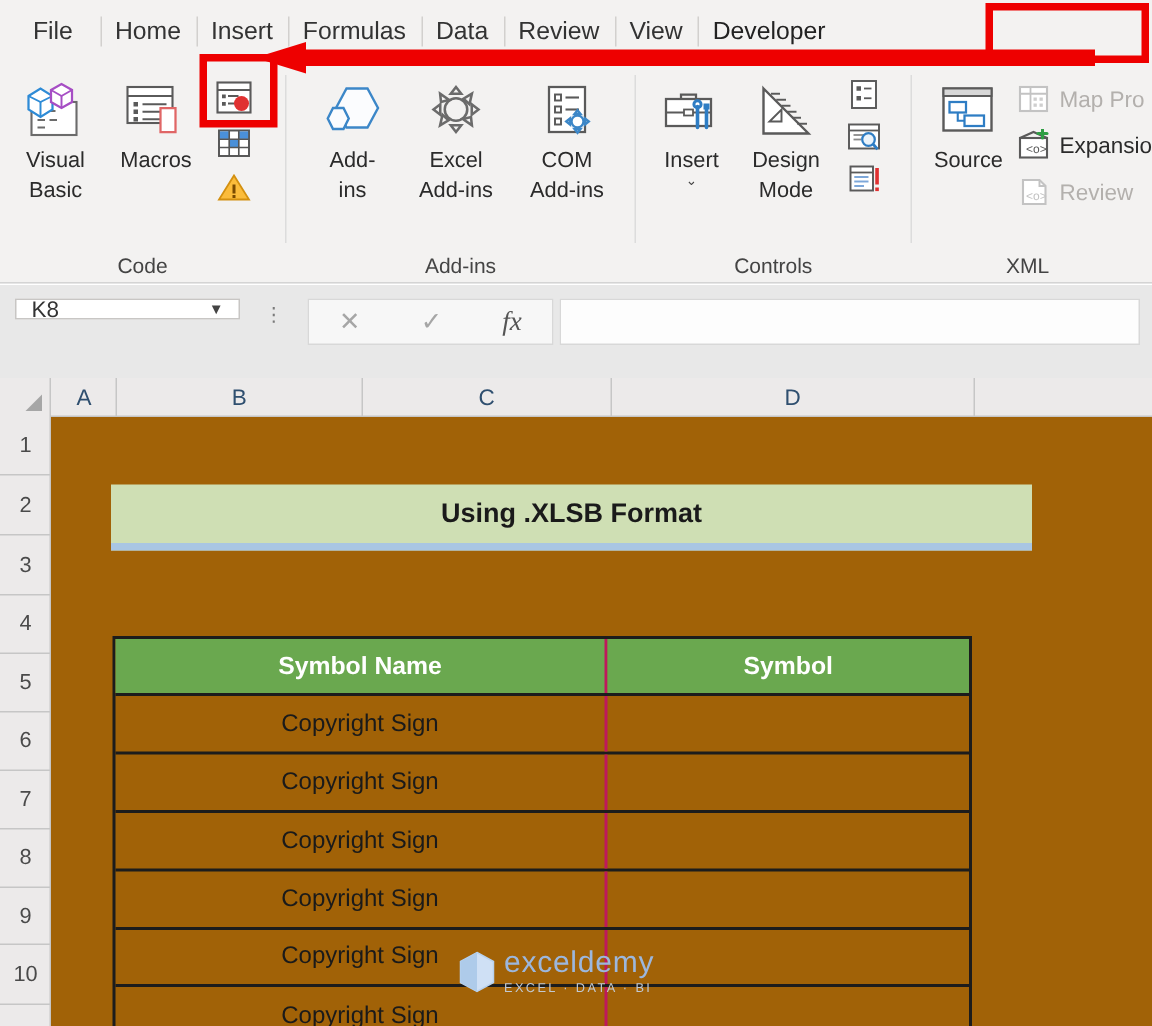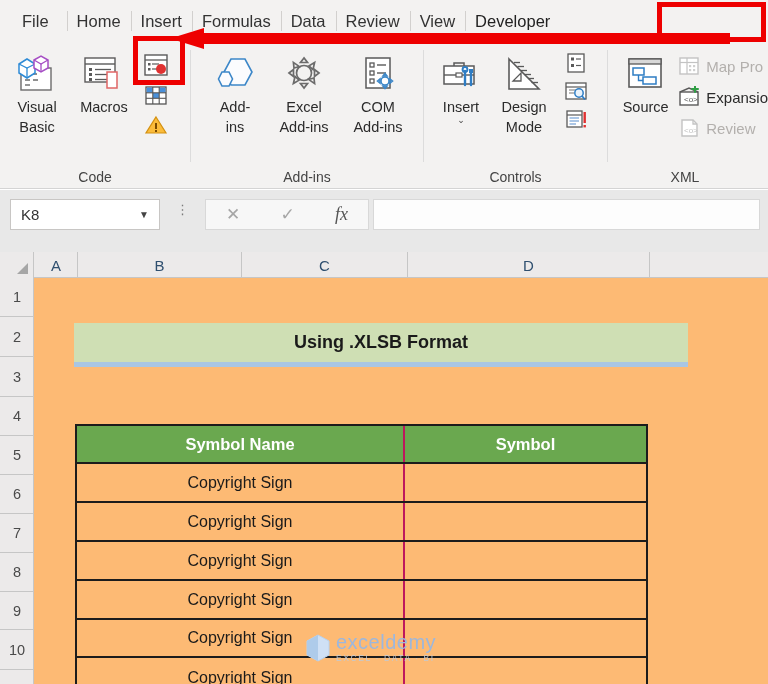--- a/index.html
+++ b/index.html
@@ -71,21 +71,21 @@
   .smallrow .ico { width: 28px; display: flex; align-items: center; justify-content: center; }
   .smallrow .lbl { font-size: 15px; color: #2b2b2b; margin-left: 3px; white-space: nowrap; }
   .smallrow .lbl.dim { color: #b3b0ad; }
 
   
   .fbar {
     position: absolute; left: 0; top: 190px; width: 768px; height: 62px;
     background: #e8e8e8;
   }
   .namebox {
-    position: absolute; left: 10px; top: 9px; width: 150px; height: 31px;
+    position: absolute; left: 10px; top: 9px; width: 150px; height: 14px;
     background: #fff; border: 1px solid #c8c6c4;
     display: flex; align-items: center;
   }
   .namebox .txt { font-size: 15px; color: #333; padding-left: 10px; flex: 1; }
   .namebox .dd { font-size: 10px; color: #444; padding-right: 10px; }
   .fbdots {
     position: absolute; left: 176px; top: 16px;
     font-size: 13px; color: #7a7a7a; letter-spacing: 0; line-height: 7px;
   }
   .fbbtns {
@@ -123,21 +123,21 @@
   .rowhead {
     position: absolute; left: 0; top: 26px; width: 34px; bottom: 0;
     background: #eceaea; border-right: 1px solid #c6c6c6;
   }
   .rh {
     position: absolute; left: 0; width: 34px;
     display: flex; align-items: center; justify-content: center;
     font-size: 14.5px; color: #4a4a4a;
     border-bottom: 1px solid #c6c6c6;
   }
-  .cells { position: absolute; left: 34px; top: 26px; right: 0; bottom: 0; background: #fdba74; }
+  .cells { position: absolute; left: 34px; top: 26px; right: 0; bottom: 0; background: #a16207; }
 
   .banner {
     position: absolute; background: #cfdfb4;
     border-bottom: 5px solid #a9c6e3;
     display: flex; align-items: center; justify-content: center;
   }
   .banner span { font-size: 18px; font-weight: bold; color: #1a1a1a; }
 
   .tbl { position: absolute; border: 2px solid #1c1c1c; }
   .trow { display: flex; border-bottom: 2px solid #1c1c1c; }

